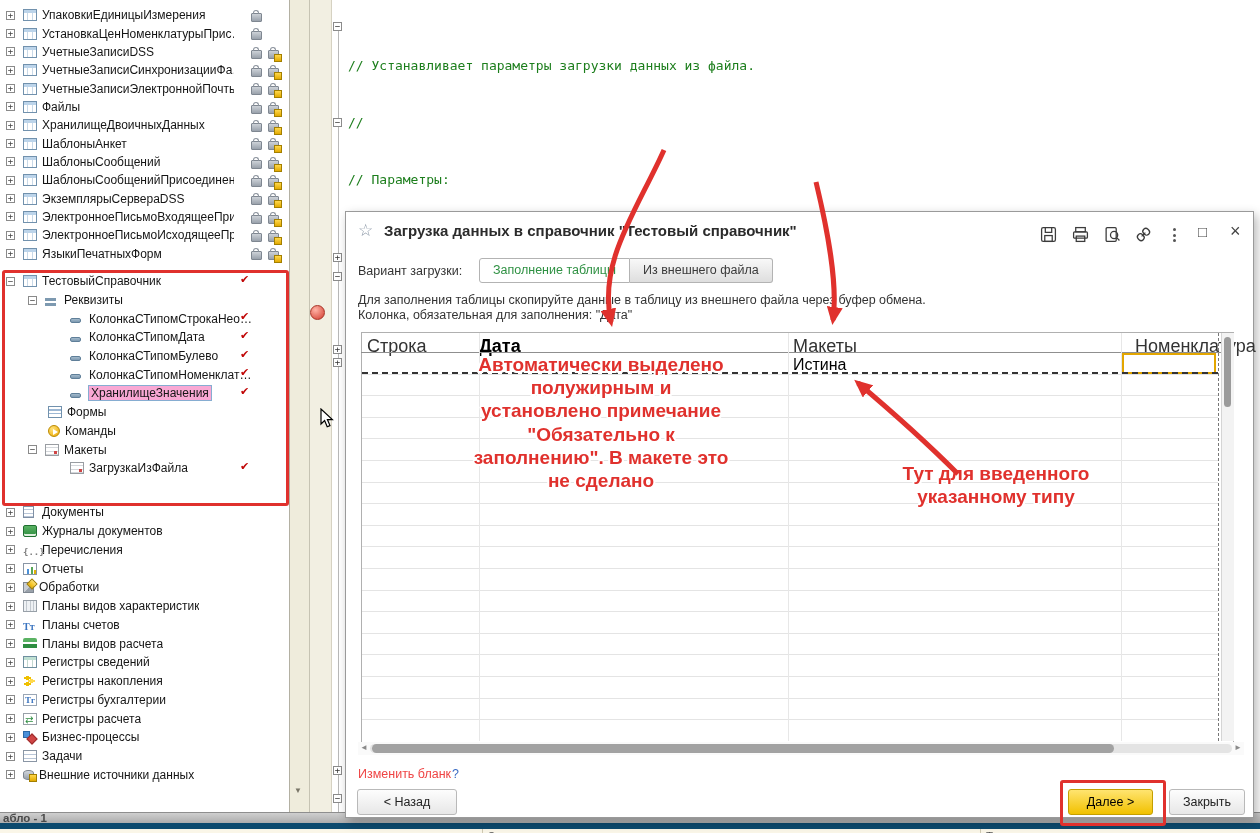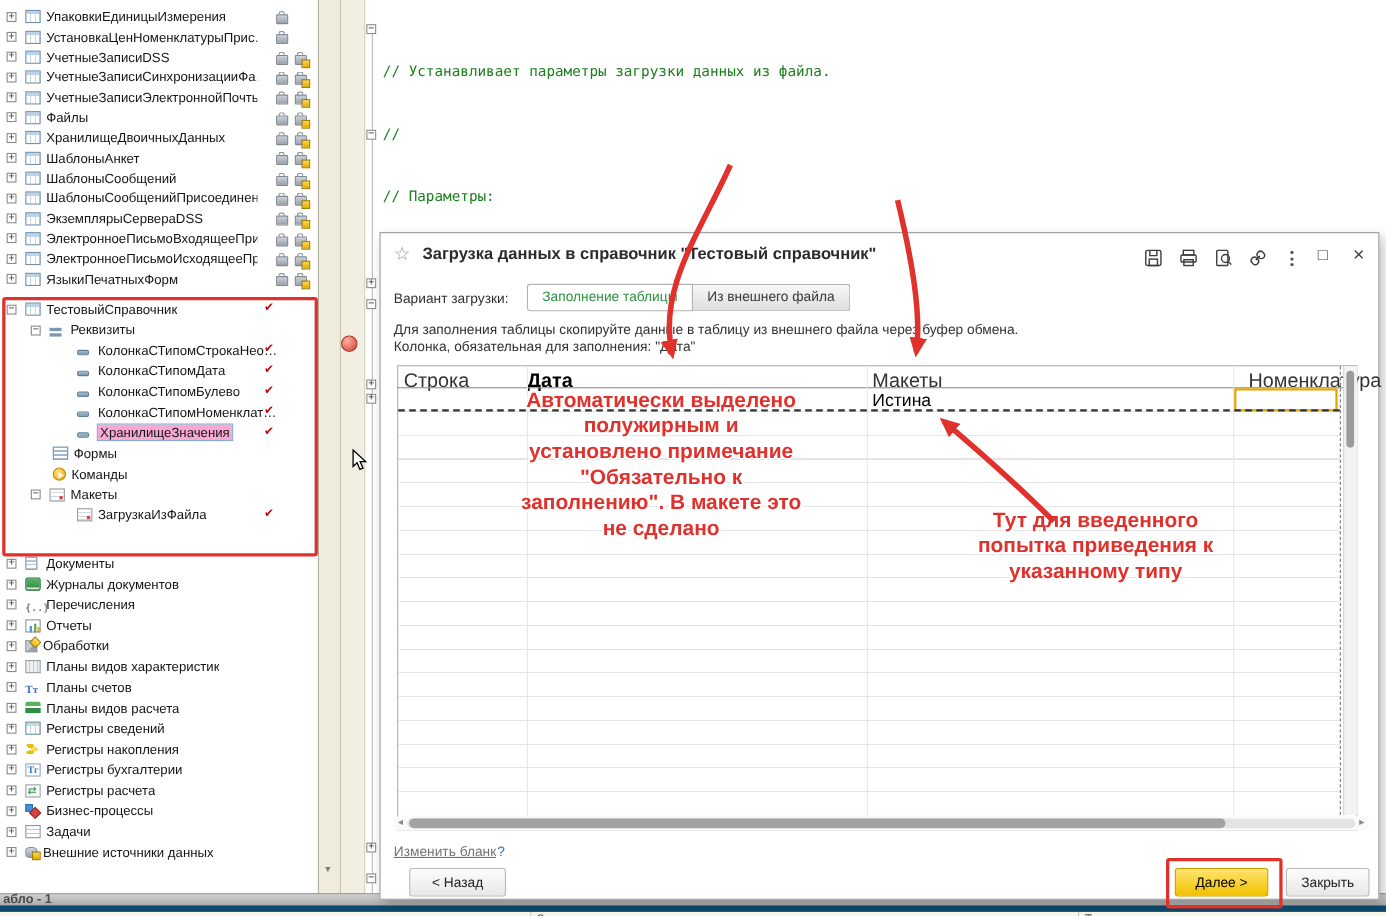--- a/index.html
+++ b/index.html
@@ -123,21 +123,21 @@
   .vsb .th{position:absolute;left:2px;top:4px;width:7px;height:70px;background:#9b9b9b;border-radius:4px}
   .hsb{position:absolute;left:12px;top:530px;width:886px;height:13px;background:#fafafa}
   .hsb .tr{position:absolute;left:12px;top:2px;width:862px;height:9px;background:#e4e4e4;border-radius:5px}
   .hsb .th{position:absolute;left:14px;top:2px;width:742px;height:9px;background:#a2a2a2;border-radius:5px}
   .hsb .a{position:absolute;top:1px;font-size:8px;color:#8a8a8a}
 
   
   .ann{position:absolute;font-weight:bold;font-size:19px;line-height:23.2px;color:#e0312d;text-align:center;
        text-shadow:-2px 0 0 #fff,2px 0 0 #fff,0 -2px 0 #fff,0 2px 0 #fff,-1.5px -1.5px 0 #fff,1.5px -1.5px 0 #fff,-1.5px 1.5px 0 #fff,1.5px 1.5px 0 #fff}
 
-  #editlink{position:absolute;left:12px;top:555px;font-size:12.5px;color:#737373;text-decoration:underline}
+  #editlink{position:absolute;left:12px;top:555px;font-size:12.5px;color:#ef4444;}
   #helpq{position:absolute;left:106px;top:555px;font-size:12.5px;color:#3b6cc4}
   .pbtn{position:absolute;top:577px;height:26px;border:1px solid #b9b9b9;border-radius:3px;
         background:linear-gradient(#fdfdfd,#e7e7e7);font-size:12.5px;color:#222;text-align:center;line-height:24px;box-sizing:border-box}
   #btn-next{background:linear-gradient(#ffe470,#f1c100);border-color:#c49f00;color:#000}
 
   
   .redbox{position:absolute;border:3px solid #e0312d;border-radius:3px;z-index:50;pointer-events:none}
   #arrows{position:absolute;left:0;top:0;width:1260px;height:833px;z-index:52;pointer-events:none}
   #cursor{position:absolute;left:320px;top:408px;z-index:60;pointer-events:none}
 </style>
@@ -494,27 +494,26 @@
   <div class="ann" style="left:100px;top:141px;width:310px">
     <div>Автоматически выделено</div>
     <div>полужирным и</div>
     <div>установлено примечание</div>
     <div>"Обязательно к</div>
     <div>заполнению". В макете это</div>
     <div>не сделано</div>
   </div>
   <div class="ann" style="left:495px;top:250px;width:310px">
     <div>Тут для введенного</div>
-    <div>попытка приведения к</div>
     <div>указанному типу</div>
   </div>
 
   <span id="editlink">Изменить бланк</span>
   <span id="helpq">?</span>
-  <div class="pbtn" id="btn-back" style="left:26px;width:88px">&lt; Назад</div>
+  <div class="pbtn" id="btn-back" style="left:11px;width:100px">&lt; Назад</div>
   <div class="pbtn" id="btn-next" style="left:722px;width:85px">Далее &gt;</div>
   <div class="pbtn" id="btn-close" style="left:823px;width:76px">Закрыть</div>
 </div>
 
 <div class="redbox" style="left:2px;top:270px;width:281px;height:230px"></div>
 <div class="redbox" style="left:1060px;top:780px;width:100px;height:40px"></div>
 
 <svg id="arrows">
   <defs>
     <marker id="ah" markerUnits="userSpaceOnUse" markerWidth="18" markerHeight="16" refX="13" refY="8" orient="auto">

